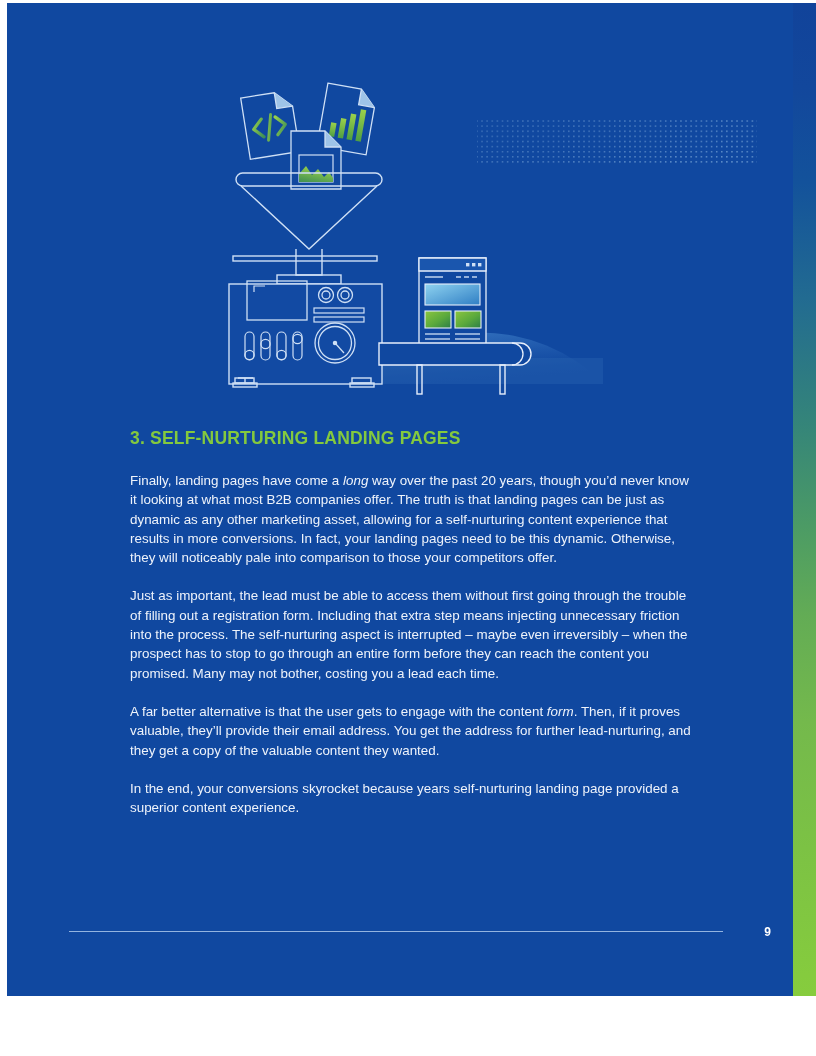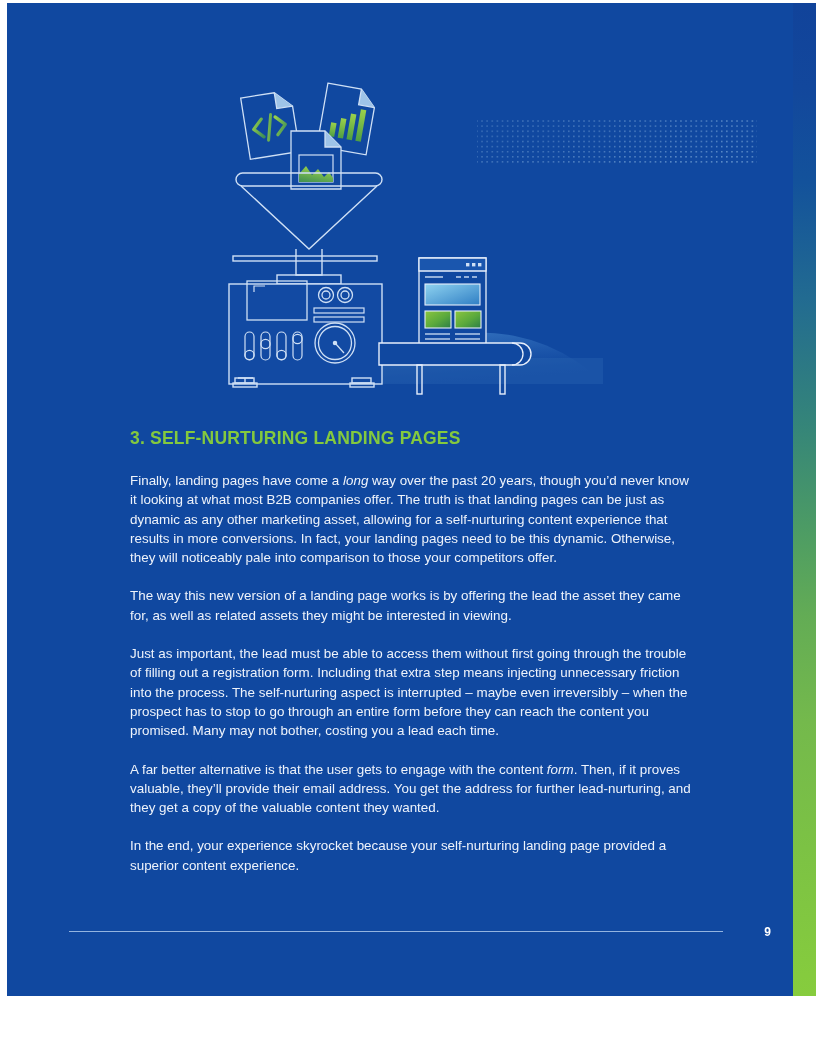--- a/index.html
+++ b/index.html
@@ -284,24 +284,23 @@
           <rect x="493" y="362" width="5" height="29"></rect>
         </g>
       </g>
     </svg>
   </div>
 
   <div class="content">
     <h2 class="section-heading">3. SELF-NURTURING LANDING PAGES</h2>
     <div class="body-copy">
         <p>Finally, landing pages have come a <em>long</em> way over the past 20 years, though you’d never know it looking at what most B2B companies offer. The truth is that landing pages can be just as dynamic as any other marketing asset, allowing for a self-nurturing content experience that results in more conversions. In fact, your landing pages need to be this dynamic. Otherwise, they will noticeably pale into comparison to those your competitors offer.</p>
-        <p>The way this new version of a landing page works is by offering the lead the asset they came for, as well as related assets they might be interested in viewing.</p>
         <p>Just as important, the lead must be able to access them without first going through the trouble of filling out a registration form. Including that extra step means injecting unnecessary friction into the process. The self-nurturing aspect is interrupted – maybe even irreversibly – when the prospect has to stop to go through an entire form before they can reach the content you promised. Many may not bother, costing you a lead each time.</p>
         <p>A far better alternative is that the user gets to engage with the content <em>form</em>. Then, if it proves valuable, they’ll provide their email address. You get the address for further lead-nurturing, and they get a copy of the valuable content they wanted.</p>
-        <p>In the end, your experience skyrocket because your self-nurturing landing page provided a superior content experience.</p>
+        <p>In the end, your conversions skyrocket because years self-nurturing landing page provided a superior content experience.</p>
       </div>
   </div>
 
   <div class="footer">
     <div class="footer-rule"></div>
     <div class="page-number">9</div>
   </div>
 
 </div>
 

